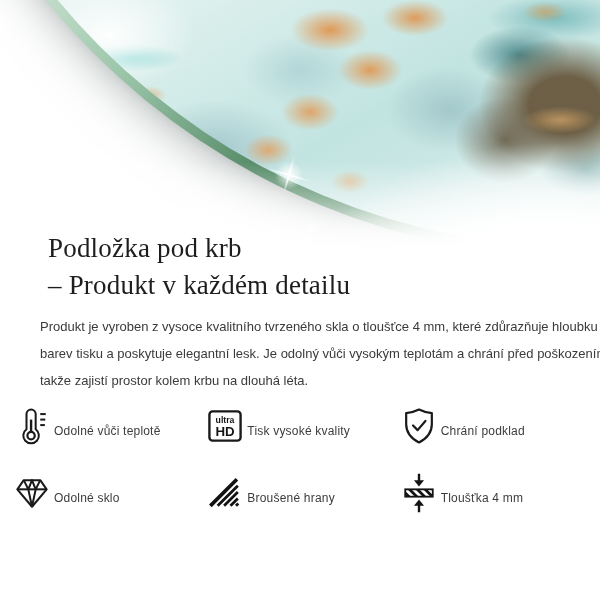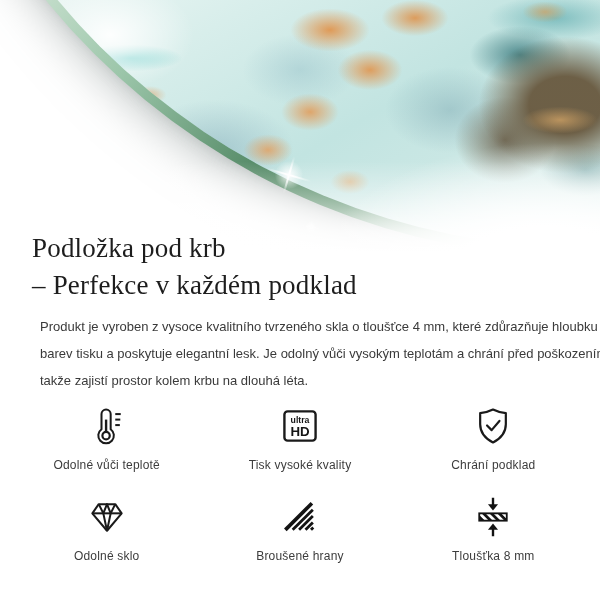--- a/index.html
+++ b/index.html
@@ -62,32 +62,32 @@
   }
   .sparkle .ray-v {
     position: absolute; left: 50%; top: 8%; height: 84%; width: 2px; margin-left: -1px;
     background: linear-gradient(to bottom, rgba(255,255,255,0), rgba(255,255,255,0.95) 40%, #fff 50%, rgba(255,255,255,0.95) 60%, rgba(255,255,255,0));
   }
   .sparkle.small { left: 288px; top: 204px; transform: rotate(10deg) scale(0.38); opacity: 0.75; }
 
   
   .content { position: absolute; left: 0; top: 230px; width: 600px; }
   h1 {
-    margin: 0 32px; font-family: "Liberation Serif", "DejaVu Serif", serif;
+    margin: 0 48px; font-family: "Liberation Serif", "DejaVu Serif", serif;
     font-size: 27px; font-weight: 400; line-height: 37px; color: #1d1d1d; letter-spacing: 0.2px;
   }
   .description { margin: 9px 40px 0 40px; font-size: 13px; line-height: 27px; color: #3a3a3a; }
   .description span { display: block; white-space: nowrap; }
 
   
   .features {
     margin: 10px 10px 0 10px;
     display: grid; grid-template-columns: repeat(3, 1fr); row-gap: 23px;
   }
-  .feature { display: flex; flex-direction: column; align-items: center; }
+  .feature { display: flex; flex-direction: row; align-items: center; }
   .feature .icon-box { width: 44px; height: 44px; display: flex; align-items: center; justify-content: center; }
   .feature svg { display: block; }
   .feature .label { margin-top: 10px; font-size: 12px; color: #3c3c3c; letter-spacing: 0.2px; }
   .hd-text { font-weight: bold; fill: #151515; font-family: "Liberation Sans", sans-serif; }
 </style>
 </head>
 <body>
 
 <div class="hero">
   <div class="disc-shadow"></div>
@@ -102,21 +102,21 @@
   <div class="sparkle small">
     <div class="ray-h"></div>
       <div class="ray-v"></div>
       <div class="core"></div>
   </div>
 </div>
 
 <div class="content">
   <h1>
     <span style="display:block">Podložka pod krb</span>
-    <span style="display:block">– Perfekce v každém podklad</span>
+    <span style="display:block">– Produkt v každém detailu</span>
   </h1>
 
   <div class="description">
     <span>Produkt je vyroben z vysoce kvalitního tvrzeného skla o tloušťce 4 mm, které zdůrazňuje hloubku</span>
     <span>barev tisku a poskytuje elegantní lesk. Je odolný vůči vysokým teplotám a chrání před poškozením,</span>
     <span>takže zajistí prostor kolem krbu na dlouhá léta.</span>
   </div>
 
   <div class="features">
 
@@ -188,17 +188,17 @@
               <rect x="0" y="0" width="3" height="6" fill="#131313"></rect>
             </pattern>
           </defs>
           <line x1="24" y1="3" x2="24" y2="11" stroke="#131313" stroke-width="2.6"></line>
           <polygon points="18.5,10 29.5,10 24,17" fill="#131313"></polygon>
           <rect x="9" y="20" width="30" height="8" fill="url(#hatch45)" stroke="#131313" stroke-width="2"></rect>
           <line x1="24" y1="45" x2="24" y2="37" stroke="#131313" stroke-width="2.6"></line>
           <polygon points="18.5,38 29.5,38 24,31" fill="#131313"></polygon>
         </svg>
       </div>
-      <div class="label">Tloušťka 8 mm</div>
+      <div class="label">Tloušťka 4 mm</div>
     </div>
 
   </div>
 </div>
 
 </body></html>

